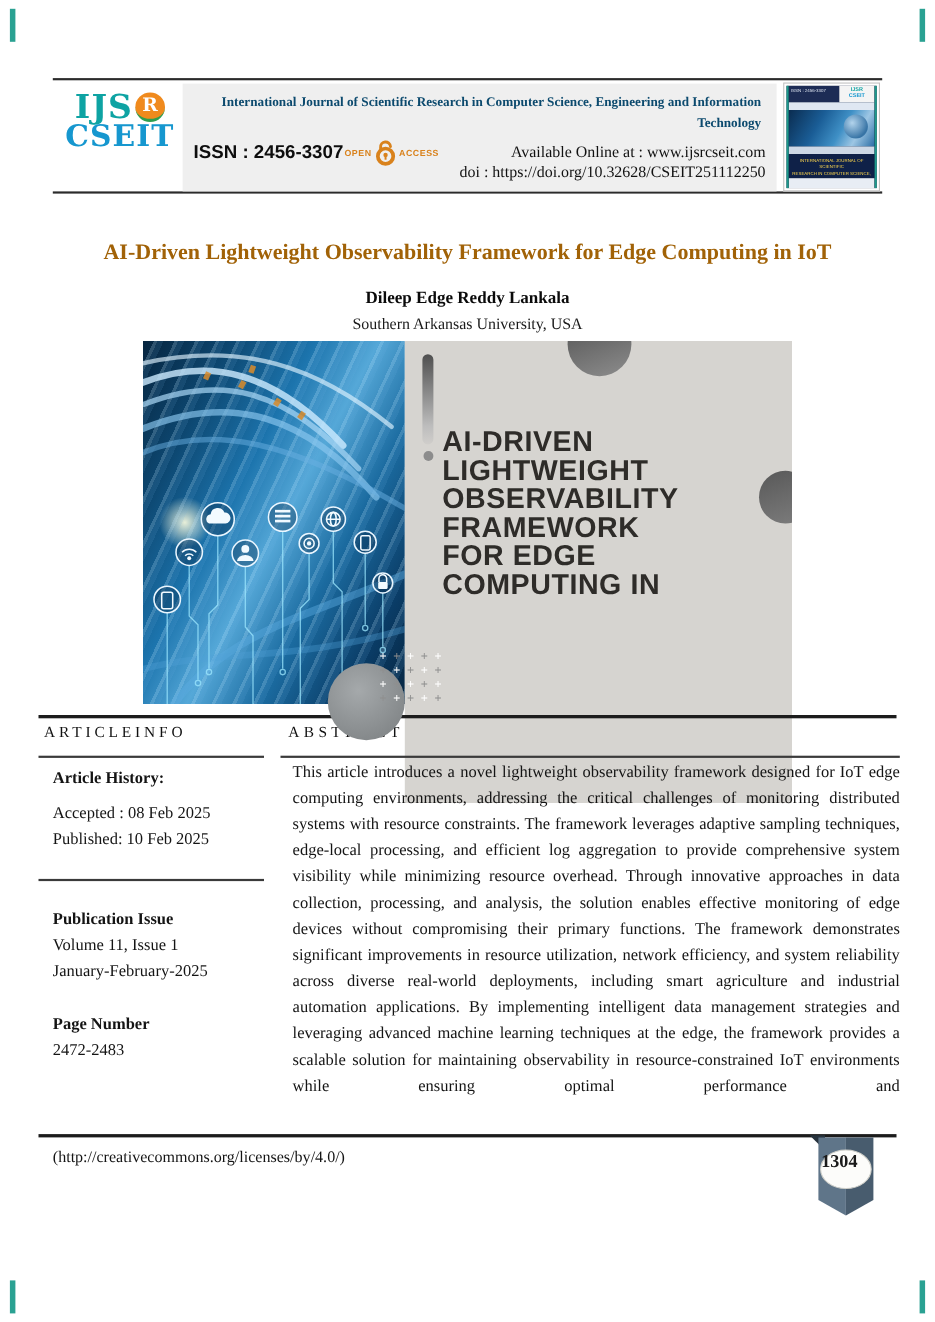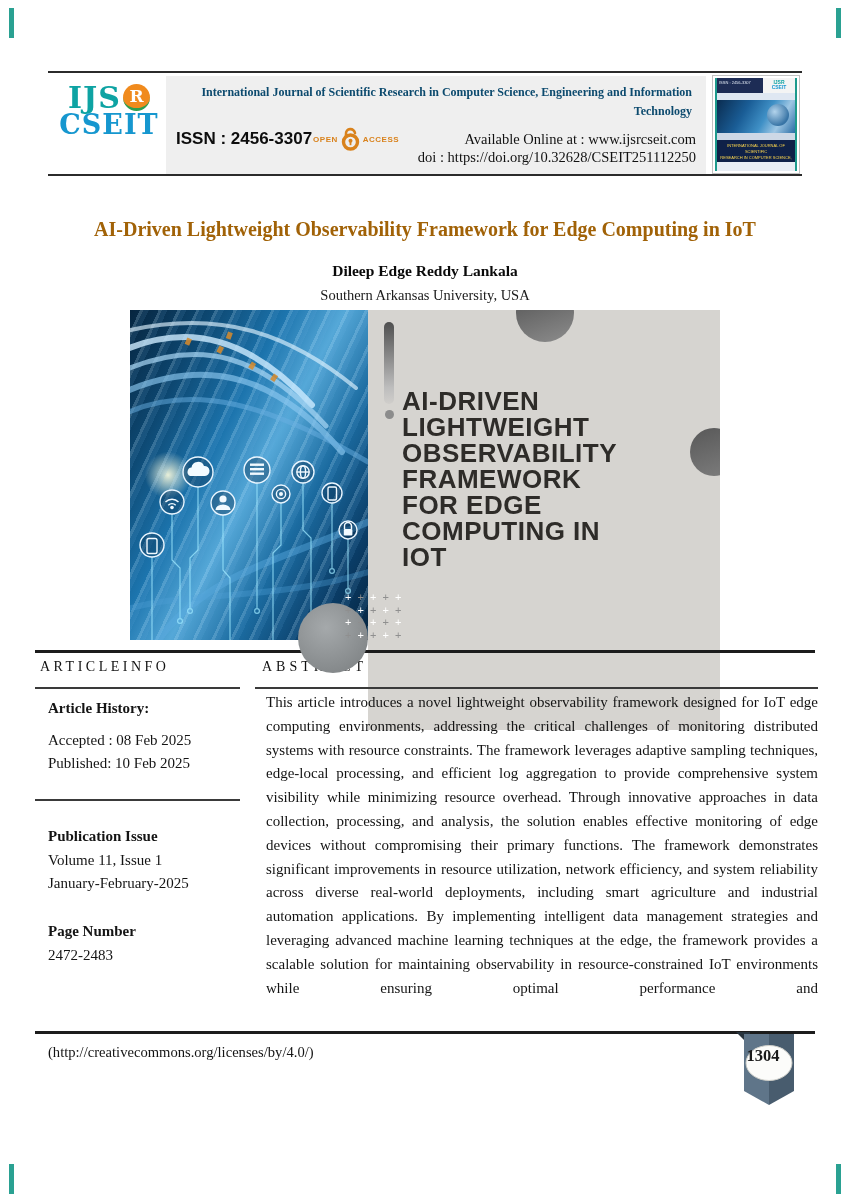--- a/index.html
+++ b/index.html
@@ -244,21 +244,20 @@
     <div class="panel-circle pc-right"></div>
     <div class="panel-bar"></div>
     <div class="panel-dot"></div>
     <div class="hero-headline">
       <div>AI-DRIVEN</div>
       <div>LIGHTWEIGHT</div>
       <div>OBSERVABILITY</div>
       <div>FRAMEWORK</div>
       <div>FOR EDGE</div>
       <div>COMPUTING IN</div>
-      <div>IOT</div>
     </div>
   </div>
 
   <div class="bound-circle"></div>
   <div class="plus-grid">
     <i>+</i>
       <i>+</i>
       <i>+</i>
       <i>+</i>
       <i>+</i>

